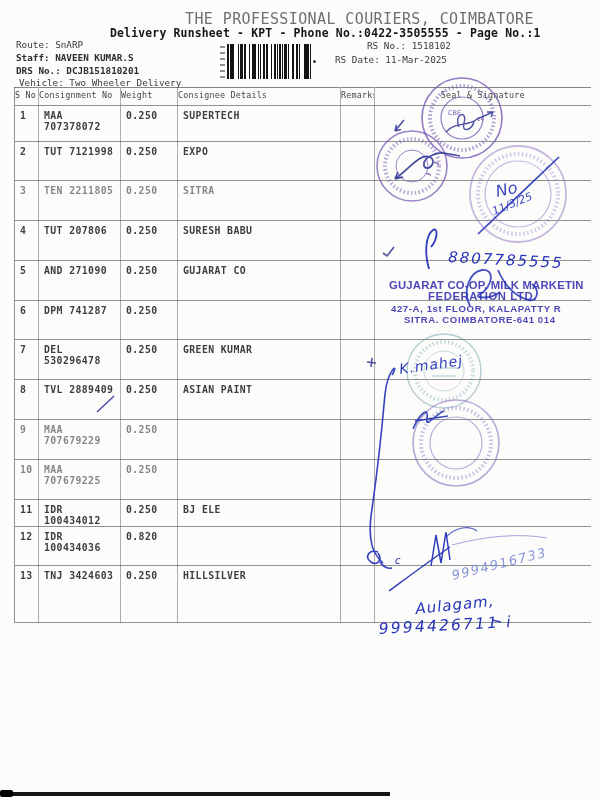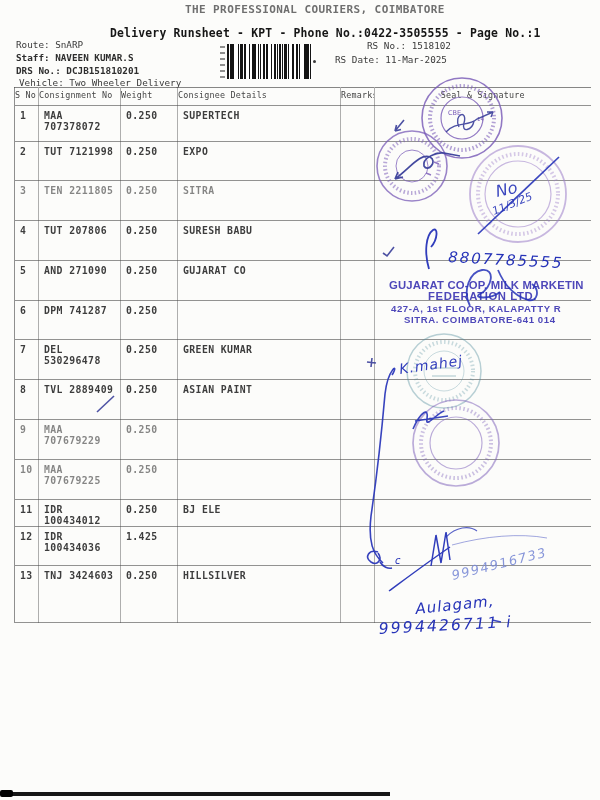--- a/index.html
+++ b/index.html
@@ -1,19 +1,19 @@
 <!DOCTYPE html>
 <html><head>
 <meta charset="utf-8">
 <style>
   html,body{margin:0;padding:0;}
   body{width:600px;height:800px;overflow:hidden;background:#e9e9e7;}
   .page{position:relative;width:600px;height:800px;background:#fcfcfa;font-family:"DejaVu Sans Mono",monospace;}
   .abs{position:absolute;white-space:nowrap;}
-  .company{left:185px;top:3px;font-size:11px;font-weight:bold;color:#6f6f6f;letter-spacing:.4px;}
+  .company{left:185px;top:10px;font-size:15px;font-weight:normal;color:#6f6f6f;letter-spacing:.4px;}
   .subtitle{left:93px;top:26px;font-size:11.4px;font-weight:bold;color:#161616;letter-spacing:.2px;padding-left:17px;}
   .meta{font-size:9.3px;color:#3a3a3a;}
   .meta.b{font-weight:bold;color:#2e2e2e;}
   .route{left:16px;top:39px;}
   .staff{left:16px;top:52px;}
   .drs{left:16px;top:65px;}
   .vehicle{left:19px;top:77px;}
   .rsno{left:333px;top:40px;margin-left:34px;}
   .rsdate{left:335px;top:54px;}
   .barcode{left:227px;top:44px;width:86px;height:35px;background-color:#fff;
@@ -161,21 +161,21 @@
           <td>11</td>
           <td>IDR 100434012</td>
           <td><span>0.250</span></td>
           <td>BJ ELE</td>
           <td></td>
           <td></td>
         </tr>
       <tr style="height:39px">
           <td>12</td>
           <td>IDR 100434036</td>
-          <td><span>1.425</span></td>
+          <td><span>0.820</span></td>
           <td></td>
           <td></td>
           <td></td>
         </tr>
       <tr style="height:57px">
           <td>13</td>
           <td>TNJ 3424603</td>
           <td><span>0.250</span></td>
           <td>HILLSILVER</td>
           <td></td>

